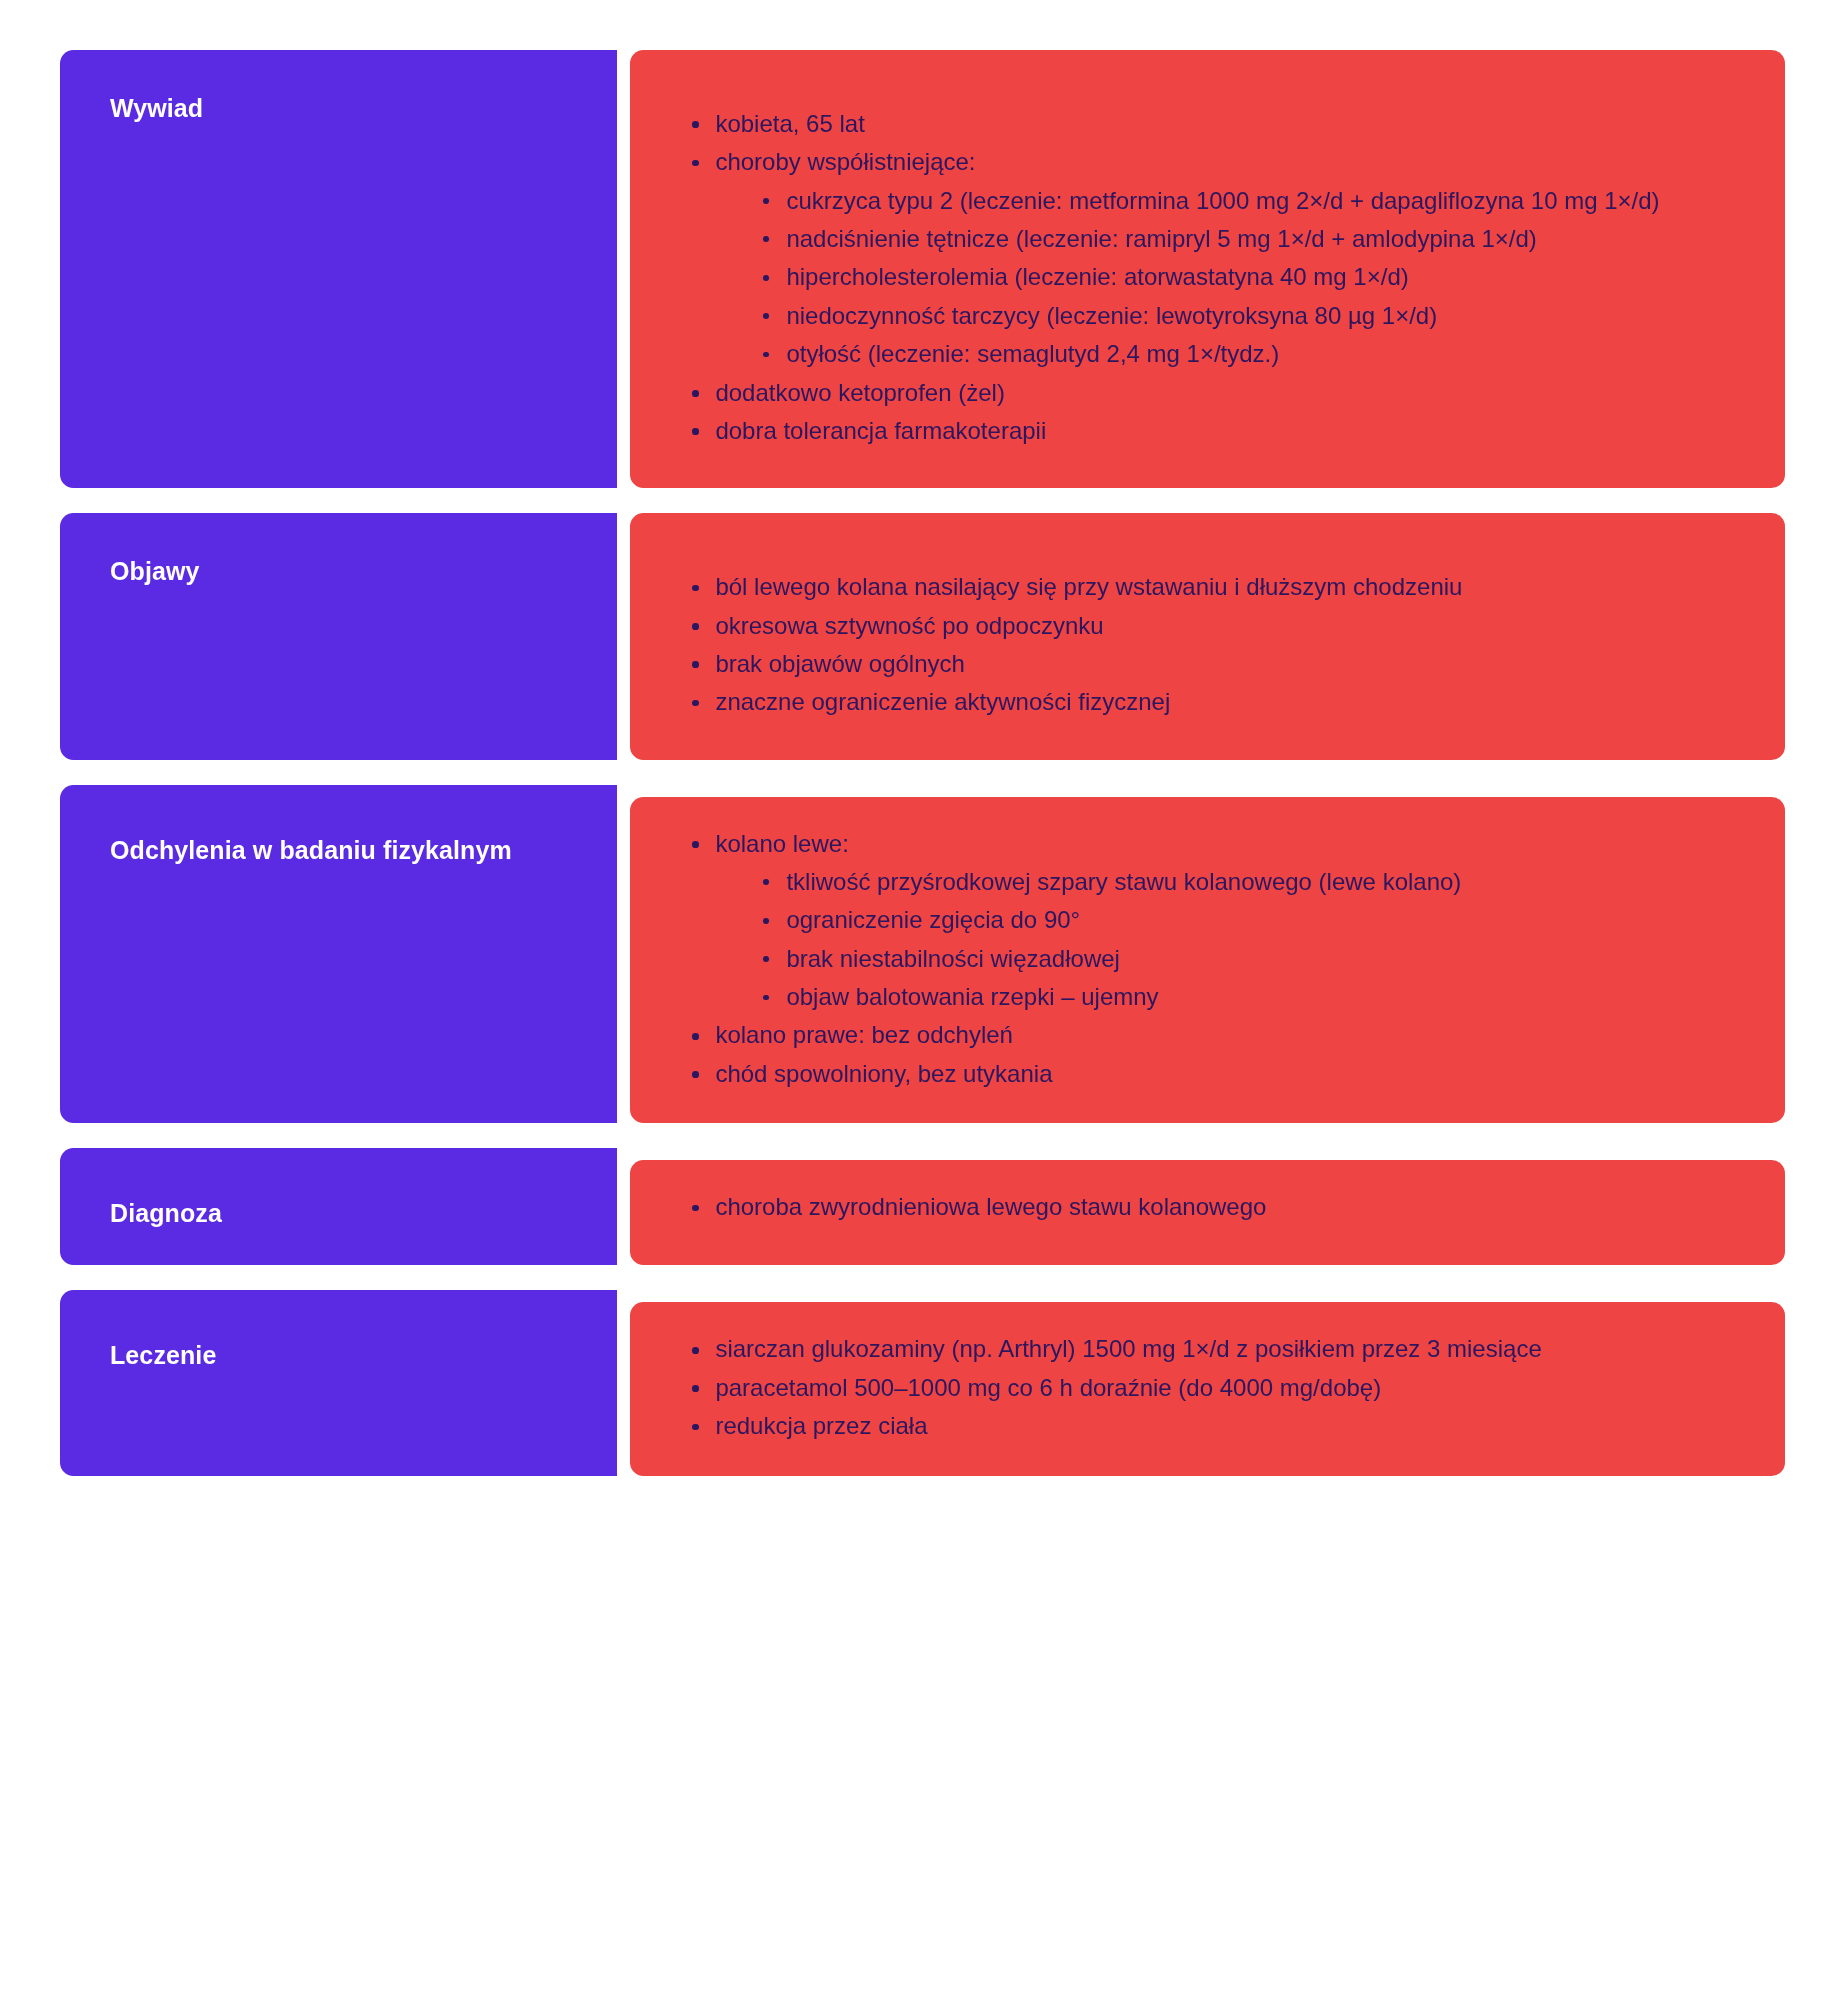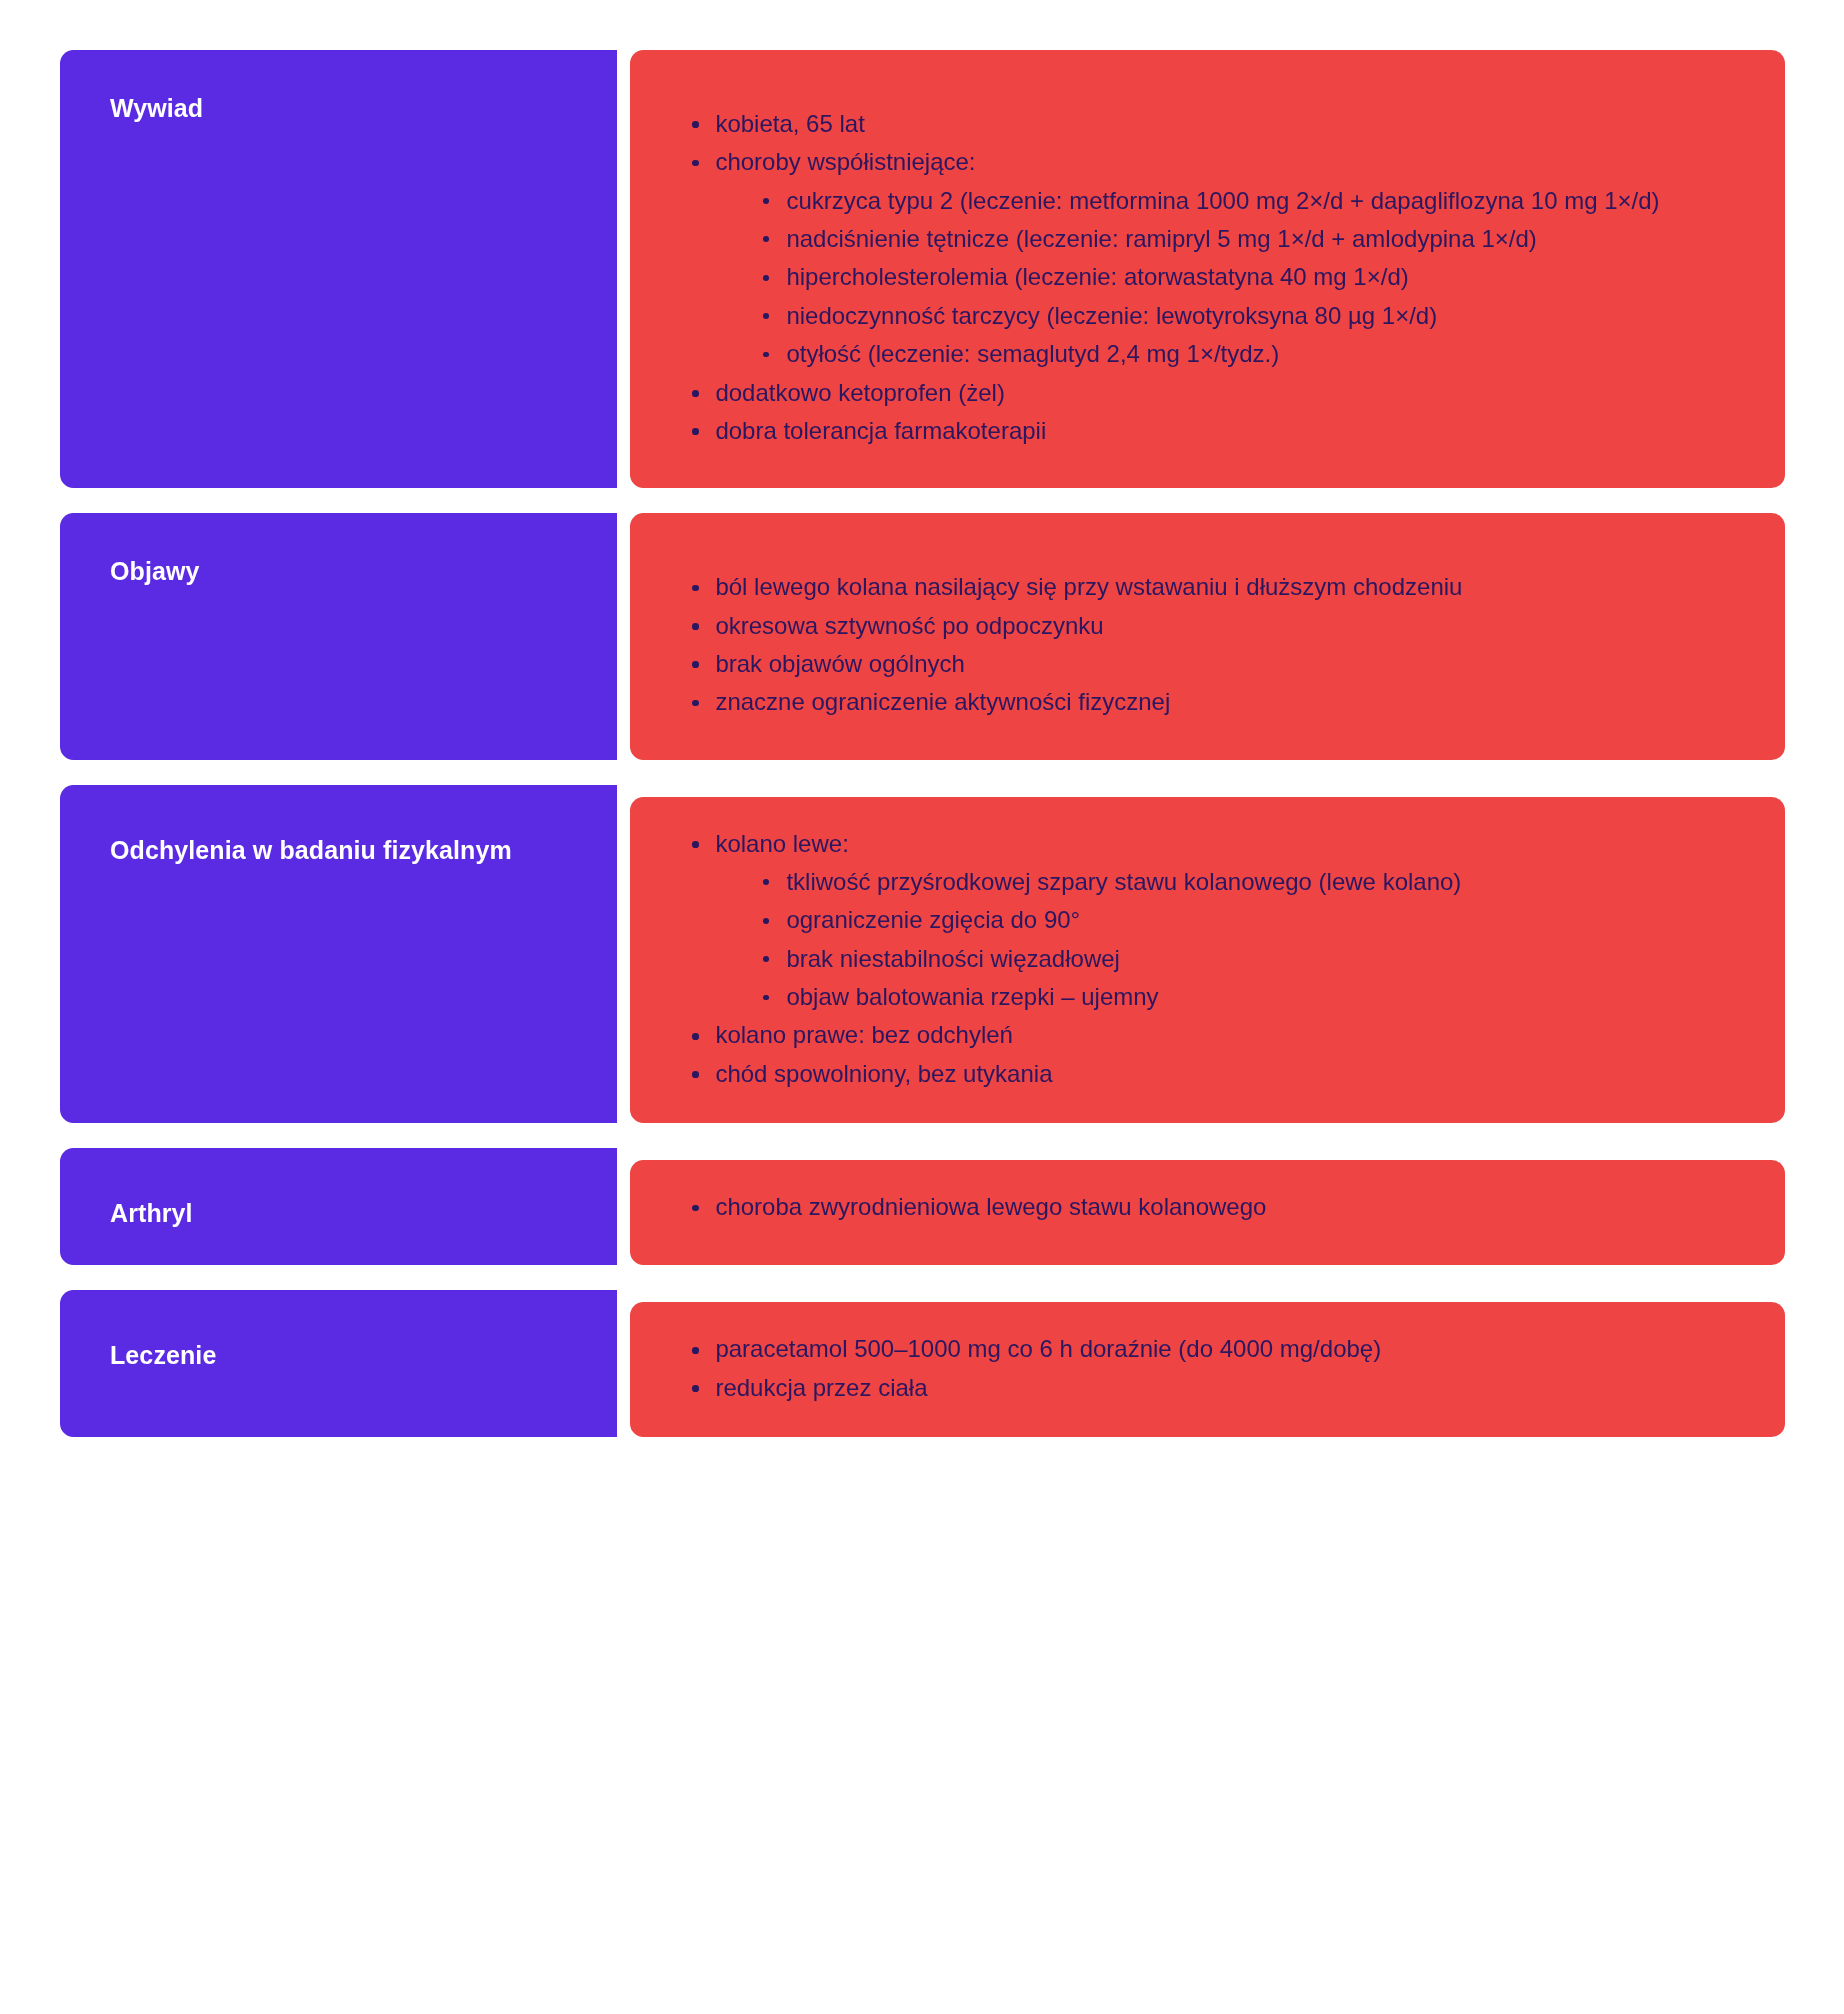--- a/index.html
+++ b/index.html
@@ -149,33 +149,34 @@
               <li>brak niestabilności więzadłowej</li>
               <li>objaw balotowania rzepki – ujemny</li>
             </ul></li>
           <li><span>kolano prawe: bez odchyleń</span></li>
           <li><span>chód spowolniony, bez utykania</span></li>
         </ul>
       </div>
     </div>
     <div class="case-row row--tight">
       <div class="row-label">
-        <div class="row-label-text">Arthryl</div>
+        <div class="row-label-text">Diagnoza</div>
       </div>
       <div class="row-content">
         <ul class="bullet-list">
           <li><span>choroba zwyrodnieniowa lewego stawu kolanowego</span></li>
         </ul>
       </div>
     </div>
     <div class="case-row row--tight">
       <div class="row-label">
         <div class="row-label-text">Leczenie</div>
       </div>
       <div class="row-content">
         <ul class="bullet-list">
+          <li><span>siarczan glukozaminy (np. Arthryl) 1500 mg 1×/d z posiłkiem przez 3 miesiące</span></li>
           <li><span>paracetamol 500–1000 mg co 6 h doraźnie (do 4000 mg/dobę)</span></li>
           <li><span>redukcja przez ciała</span></li>
         </ul>
       </div>
     </div>
   </div>
 
 
 </body></html>

